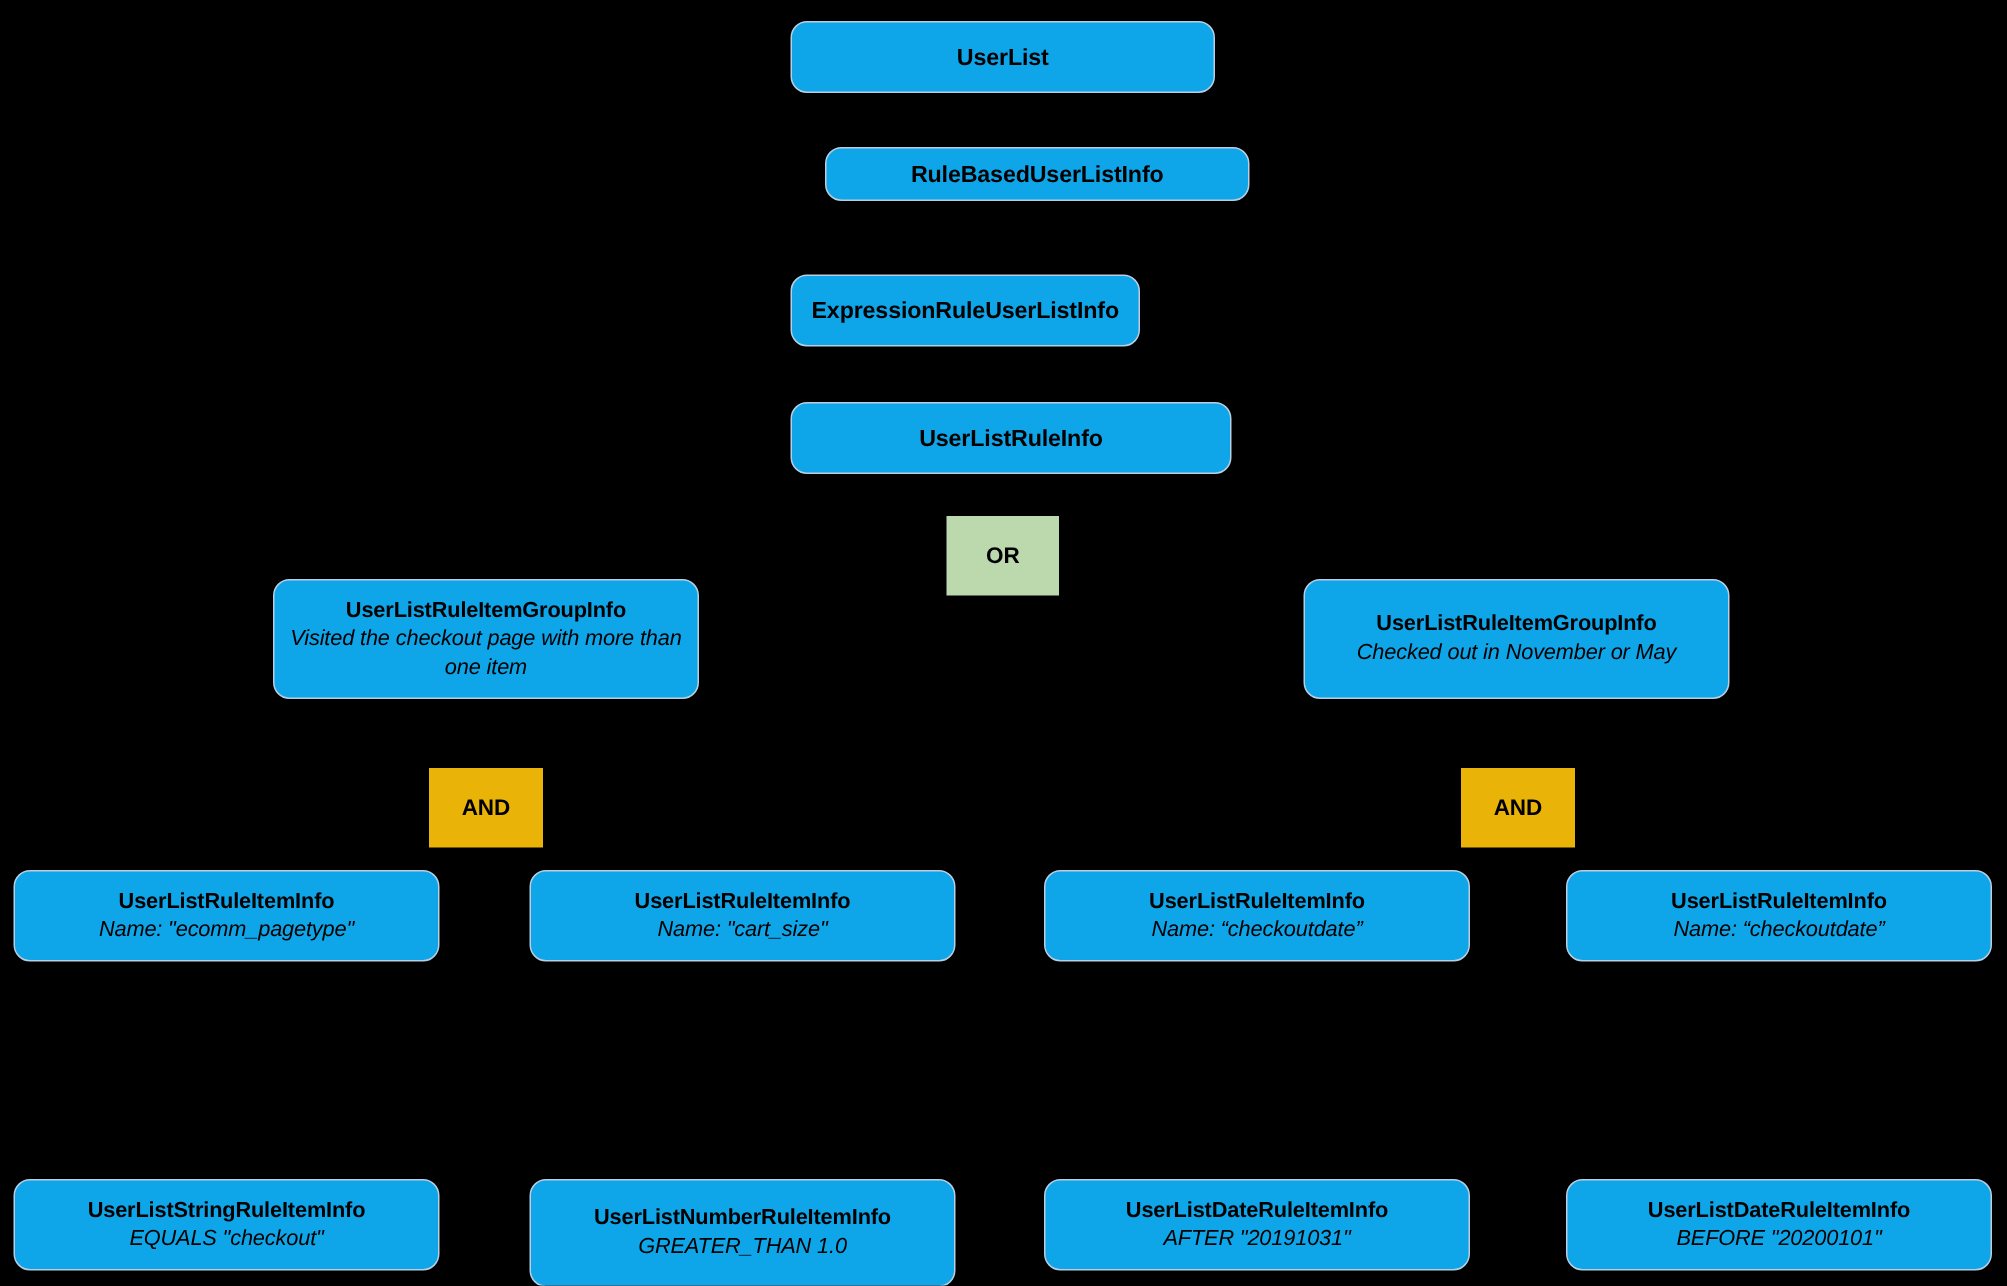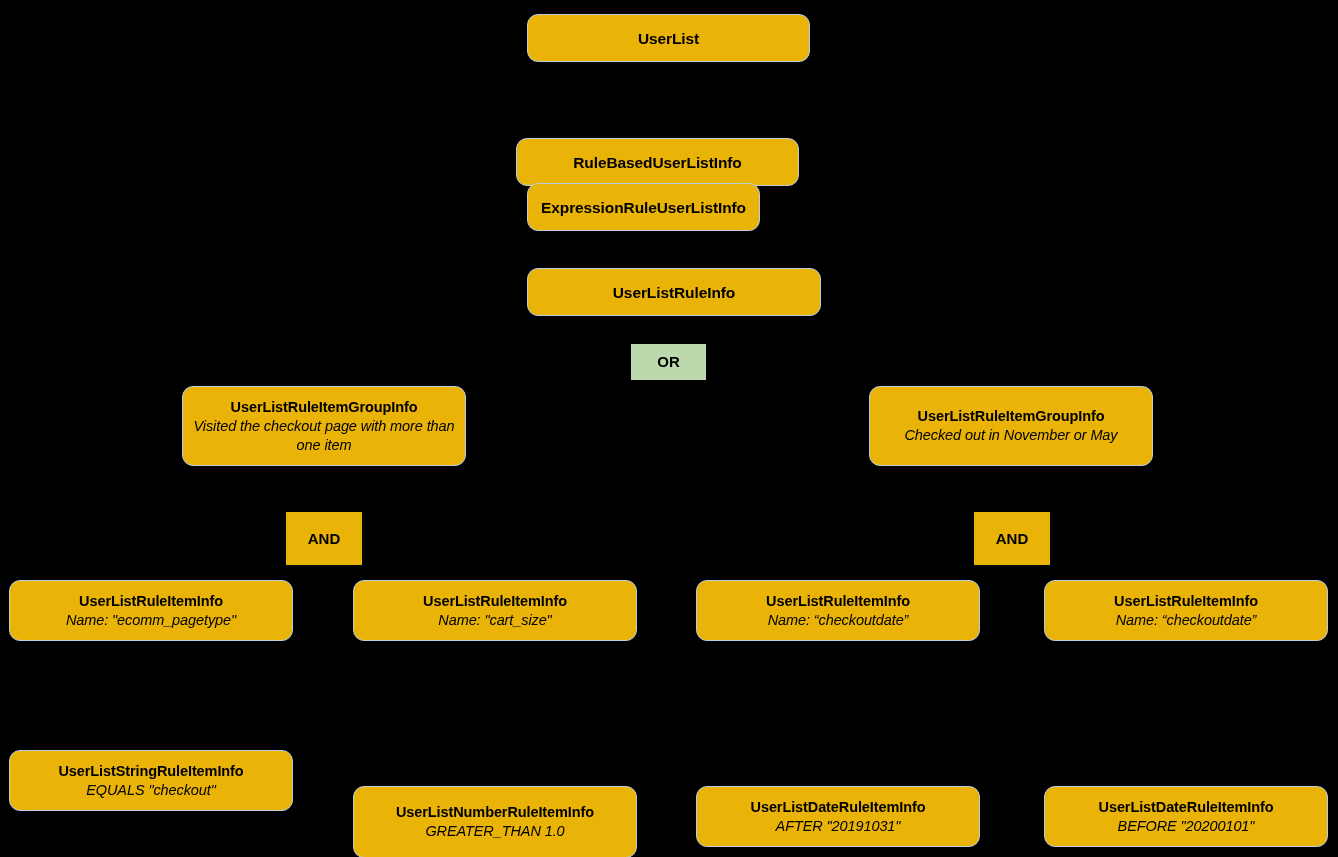--- a/index.html
+++ b/index.html
@@ -33,21 +33,21 @@
     box-sizing: border-box;
     display: flex;
     flex-direction: column;
     align-items: center;
     justify-content: center;
     text-align: center;
     color: #000000;
     z-index: 2;
   }
   .node.entity {
-    background: #eab308;
+    background: #0ea5e9;
     border: 1px solid #b9cee1;
     border-radius: 11px;
   }
   .node.op {
     border-radius: 0;
     border: none;
   }
   .node.op-or {
     background: #bcd9ae;
   }
@@ -113,33 +113,33 @@
       <path d="M 495,641 L 495,786"></path>
       <path d="M 838,641 L 838,786"></path>
       <path d="M 1186,641 L 1186,786"></path>
     </g>
   </svg>
 
   <div class="node entity stack" style="left:527px; top:14px; width:283px; height:48px;">
     <div class="title-line">UserList</div>
   </div>
 
-  <div class="node entity stack" style="left:516px; top:98px; width:283px; height:48px;margin-top:40px;">
+  <div class="node entity stack" style="left:550px; top:98px; width:283px; height:36px;">
     <div class="title-line">RuleBasedUserListInfo</div>
   </div>
 
   <div class="node entity stack" style="left:527px; top:183px; width:233px; height:48px;">
     <div class="title-line">ExpressionRuleUserListInfo</div>
   </div>
 
   <div class="node entity stack" style="left:527px; top:268px; width:294px; height:48px;">
     <div class="title-line">UserListRuleInfo</div>
   </div>
 
-  <div class="node op op-or" style="left:631px; top:344px; width:75px; height:36px;">
+  <div class="node op op-or" style="left:631px; top:344px; width:75px; height:53px;">
     <div class="op-label">OR</div>
   </div>
 
   <div class="node entity group" style="left:182px; top:386px; width:284px; height:80px;">
     <div class="title-line">UserListRuleItemGroupInfo</div>
     <div class="sub-line">Visited the checkout page with more than one item</div>
   </div>
 
   <div class="node entity group" style="left:869px; top:386px; width:284px; height:80px;">
     <div class="title-line">UserListRuleItemGroupInfo</div>
@@ -167,21 +167,21 @@
   <div class="node entity rule" style="left:696px; top:580px; width:284px; height:61px;">
     <div class="title-line">UserListRuleItemInfo</div>
     <div class="sub-line">Name: “checkoutdate”</div>
   </div>
 
   <div class="node entity rule" style="left:1044px; top:580px; width:284px; height:61px;">
     <div class="title-line">UserListRuleItemInfo</div>
     <div class="sub-line">Name: “checkoutdate”</div>
   </div>
 
-  <div class="node entity leaf" style="left:9px; top:750px; width:284px; height:61px;">
+  <div class="node entity leaf" style="left:9px; top:786px; width:284px; height:61px;">
     <div class="title-line">UserListStringRuleItemInfo</div>
     <div class="sub-line">EQUALS "checkout"</div>
   </div>
 
   <div class="node entity leaf" style="left:353px; top:786px; width:284px; height:72px;">
     <div class="title-line">UserListNumberRuleItemInfo</div>
     <div class="sub-line">GREATER_THAN 1.0</div>
   </div>
 
   <div class="node entity leaf" style="left:696px; top:786px; width:284px; height:61px;">

